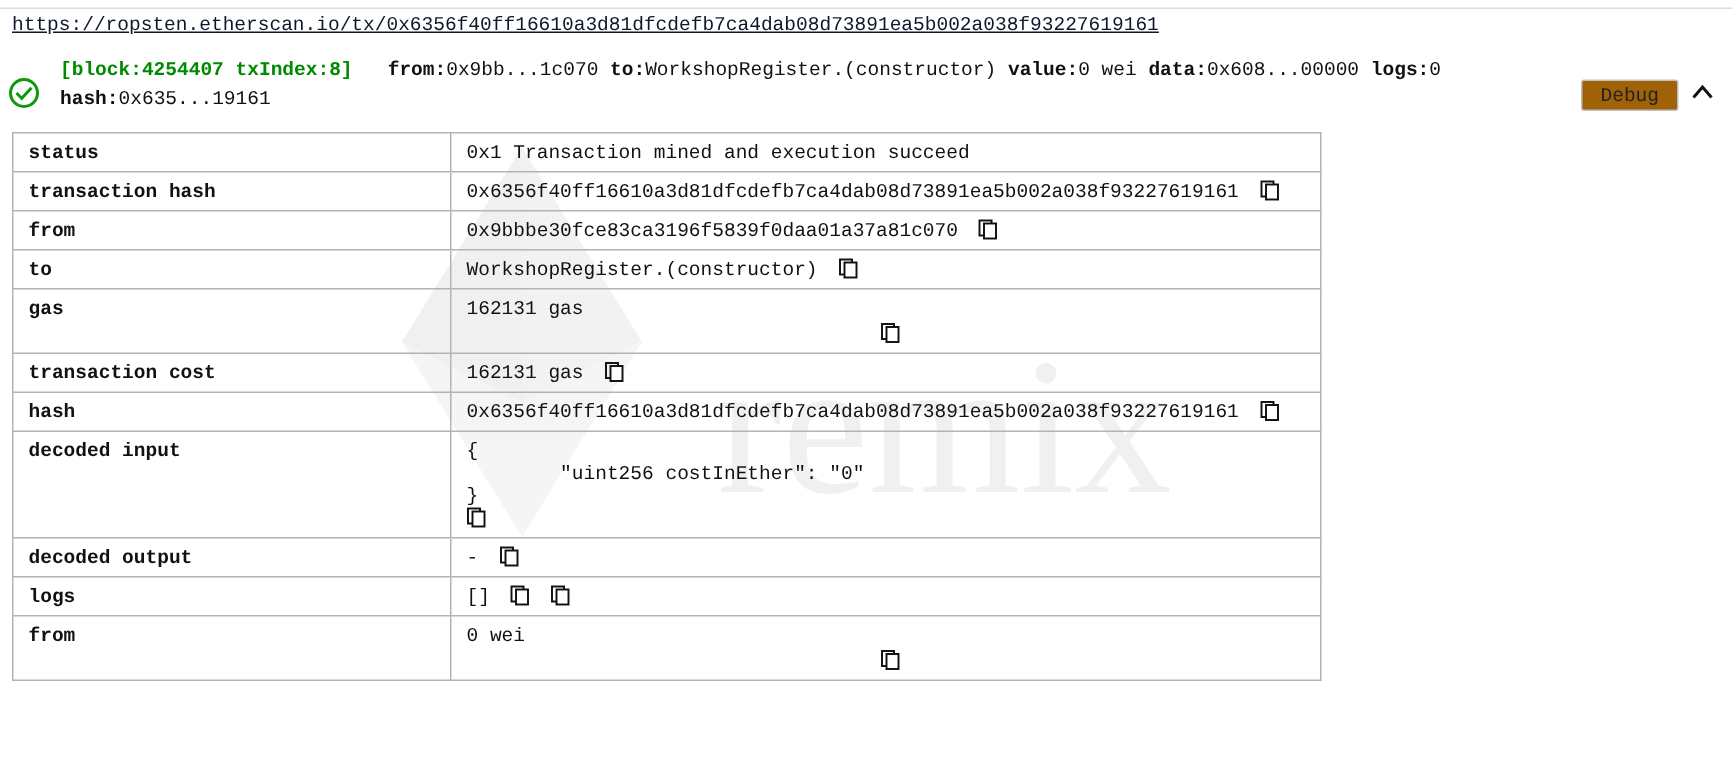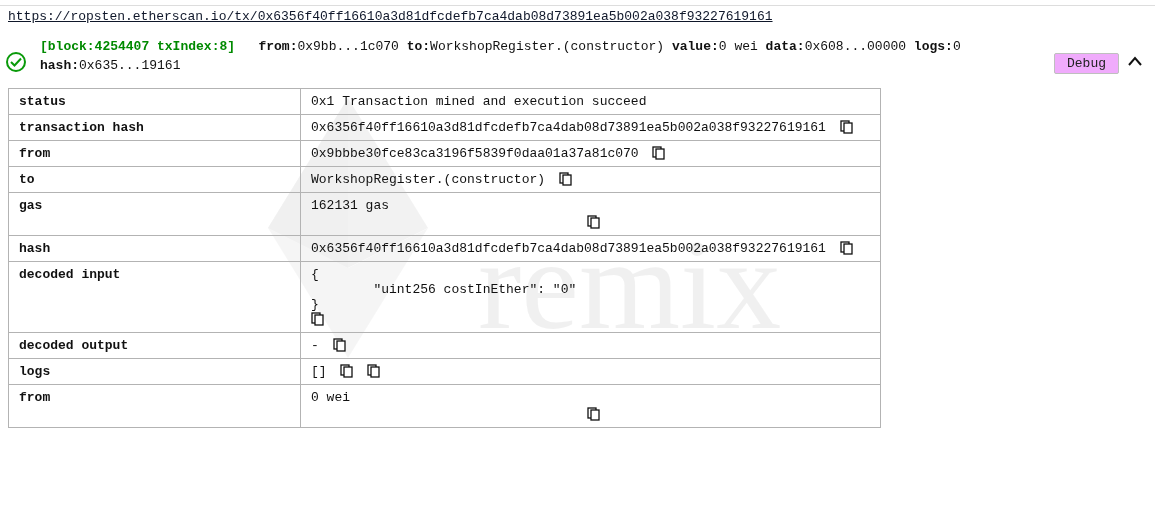--- a/index.html
+++ b/index.html
@@ -56,21 +56,21 @@
   .lbl { font-weight: bold; }
   .controls {
     flex: 0 0 auto;
     display: flex;
     align-items: center;
     gap: 6px;
     margin-top: 4px;
   }
   .debug-btn {
     border: 1px solid #bfbfbf;
-    background: #f0abfc;
+    background: #a16207;
     color: #222;
     font-family: inherit;
     font-size: 13px;
     padding: 2px 12px;
     border-radius: 2px;
     cursor: pointer;
   }
   .chevron {
     cursor: pointer;
     padding: 2px;
@@ -199,20 +199,30 @@
     <td class="key">gas</td>
     <td>
       <span>162131 gas</span>
       <span class="centered-second-line"><span class="copy-icon"><svg width="13" height="14" viewBox="0 0 13 14">
                 <rect x="1" y="1" width="8" height="10" fill="none" stroke="#111" stroke-width="1.3"></rect>
                 <rect x="4" y="3" width="8" height="10" fill="#fff" stroke="#111" stroke-width="1.3"></rect>
               </svg></span></span>
     </td>
   </tr>
   <tr>
+    <td class="key">transaction cost</td>
+    <td>
+      <span>162131 gas </span>
+      <span class="copy-icon"><svg width="13" height="14" viewBox="0 0 13 14">
+              <rect x="1" y="1" width="8" height="10" fill="none" stroke="#111" stroke-width="1.3"></rect>
+              <rect x="4" y="3" width="8" height="10" fill="#fff" stroke="#111" stroke-width="1.3"></rect>
+            </svg></span>
+    </td>
+  </tr>
+  <tr>
     <td class="key">hash</td>
     <td>
       <span>0x6356f40ff16610a3d81dfcdefb7ca4dab08d73891ea5b002a038f93227619161</span>
       <span class="copy-icon"><svg width="13" height="14" viewBox="0 0 13 14">
               <rect x="1" y="1" width="8" height="10" fill="none" stroke="#111" stroke-width="1.3"></rect>
               <rect x="4" y="3" width="8" height="10" fill="#fff" stroke="#111" stroke-width="1.3"></rect>
             </svg></span>
     </td>
   </tr>
   <tr>

